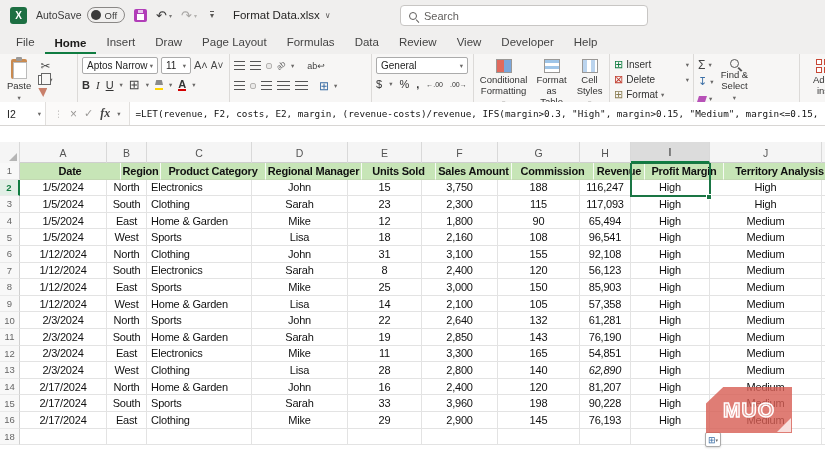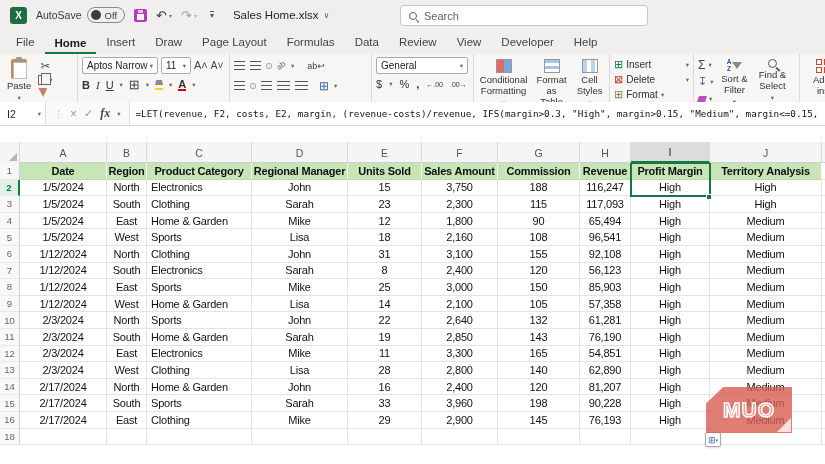--- a/index.html
+++ b/index.html
@@ -145,21 +145,21 @@
       </span>
     </div>
     <span class="save-icon"></span>
     <span class="qat">↶<span class="mini-chev">▾</span></span>
     <span class="qat">
         <span class="dim">↷</span>
         <span class="mini-chev" style="color:#b5b3b1;">▾</span>
       </span>
     <span class="qat-custom">▾</span>
     <span class="doc-title">
-      <span>Sales Home.xlsx</span>
+      <span>Format Data.xlsx</span>
       <span class="chev">∨</span>
     </span>
     <div class="searchbox">
       <span class="mag"></span>
       <span>Search</span>
     </div>
   </div>
 
   <div class="tabrow">
       <span class="tab">File</span>
@@ -314,31 +314,20 @@
           <span class="smallrow">
               <span class="icn" style="font-size:11px;color:#3b6ea5;">↧</span>
               <span class="chev">▾</span>
             </span>
           <span class="smallrow">
               <span class="eraser"></span>
               <span class="chev">▾</span>
             </span>
         </div>
         <div class="bigbtn" style="width:34px;">
-          <span style="display:flex;align-items:center;gap:1px;">
-            <span class="sf-icn">
-                <span>A</span>
-                <span>Z</span>
-              </span>
-              <span class="funnel"></span>
-          </span>
-          <span>Sort &amp; Filter</span>
-          <span class="chev">▾</span>
-        </div>
-        <div class="bigbtn" style="width:34px;">
           <span class="mag2"></span>
           <span>Find &amp; Select</span>
           <span class="chev">▾</span>
         </div>
       </div>
       <div class="rgroup-label">Editing</div>
     </div>
 
     <div class="rgroup" style="width:46px;border-right:none;">
       <div class="bigbtn">
@@ -380,21 +369,21 @@
       <div class="ch" style="width: 82px;">G</div>
       <div class="ch" style="width: 51px;">H</div>
       <div class="ch selc" style="width: 79px;">I</div>
       <div class="ch" style="width: 112px;">J</div>
     </div>
 
   <div class="gridarea">
     <div id="rows-host">
         <div class="grow">
           <div class="gut">1</div>
-          <div class="cell ghdr" style="width: 87px;">Date</div>
+          <div class="cell ghdr" style="width: 101px;">Date</div>
           <div class="cell ghdr" style="width: 40px;">Region</div>
           <div class="cell ghdr" style="width: 105px;">Product Category</div>
           <div class="cell ghdr" style="width: 96px;">Regional Manager</div>
           <div class="cell ghdr" style="width: 74px;">Units Sold</div>
           <div class="cell ghdr" style="width: 76px;">Sales Amount</div>
           <div class="cell ghdr" style="width: 82px;">Commission</div>
           <div class="cell ghdr" style="width: 51px;">Revenue</div>
           <div class="cell ghdr" style="width: 79px;">Profit Margin</div>
           <div class="cell ghdr" style="width: 112px;">Territory Analysis</div>
           <div class="filler"></div>
@@ -555,21 +544,21 @@
         </div>
         <div class="grow">
           <div class="gut">13</div>
           <div class="cell al-c" style="width: 87px;">2/3/2024</div>
           <div class="cell al-c" style="width: 40px;">West</div>
           <div class="cell al-l" style="width: 105px;">Clothing</div>
           <div class="cell al-c" style="width: 96px;">Lisa</div>
           <div class="cell al-c" style="width: 74px;">28</div>
           <div class="cell al-c" style="width: 76px;">2,800</div>
           <div class="cell al-c" style="width: 82px;">140</div>
-          <div class="cell al-c" style="width: 51px;">62,890</div>
+          <div class="cell al-c" style="width: 51px; font-style: italic;">62,890</div>
           <div class="cell al-c" style="width: 79px;">High</div>
           <div class="cell al-c" style="width: 112px;">Medium</div>
           <div class="filler"></div>
         </div>
         <div class="grow">
           <div class="gut">14</div>
           <div class="cell al-c" style="width: 87px;">2/17/2024</div>
           <div class="cell al-c" style="width: 40px;">North</div>
           <div class="cell al-l" style="width: 105px;">Home &amp; Garden</div>
           <div class="cell al-c" style="width: 96px;">John</div>

